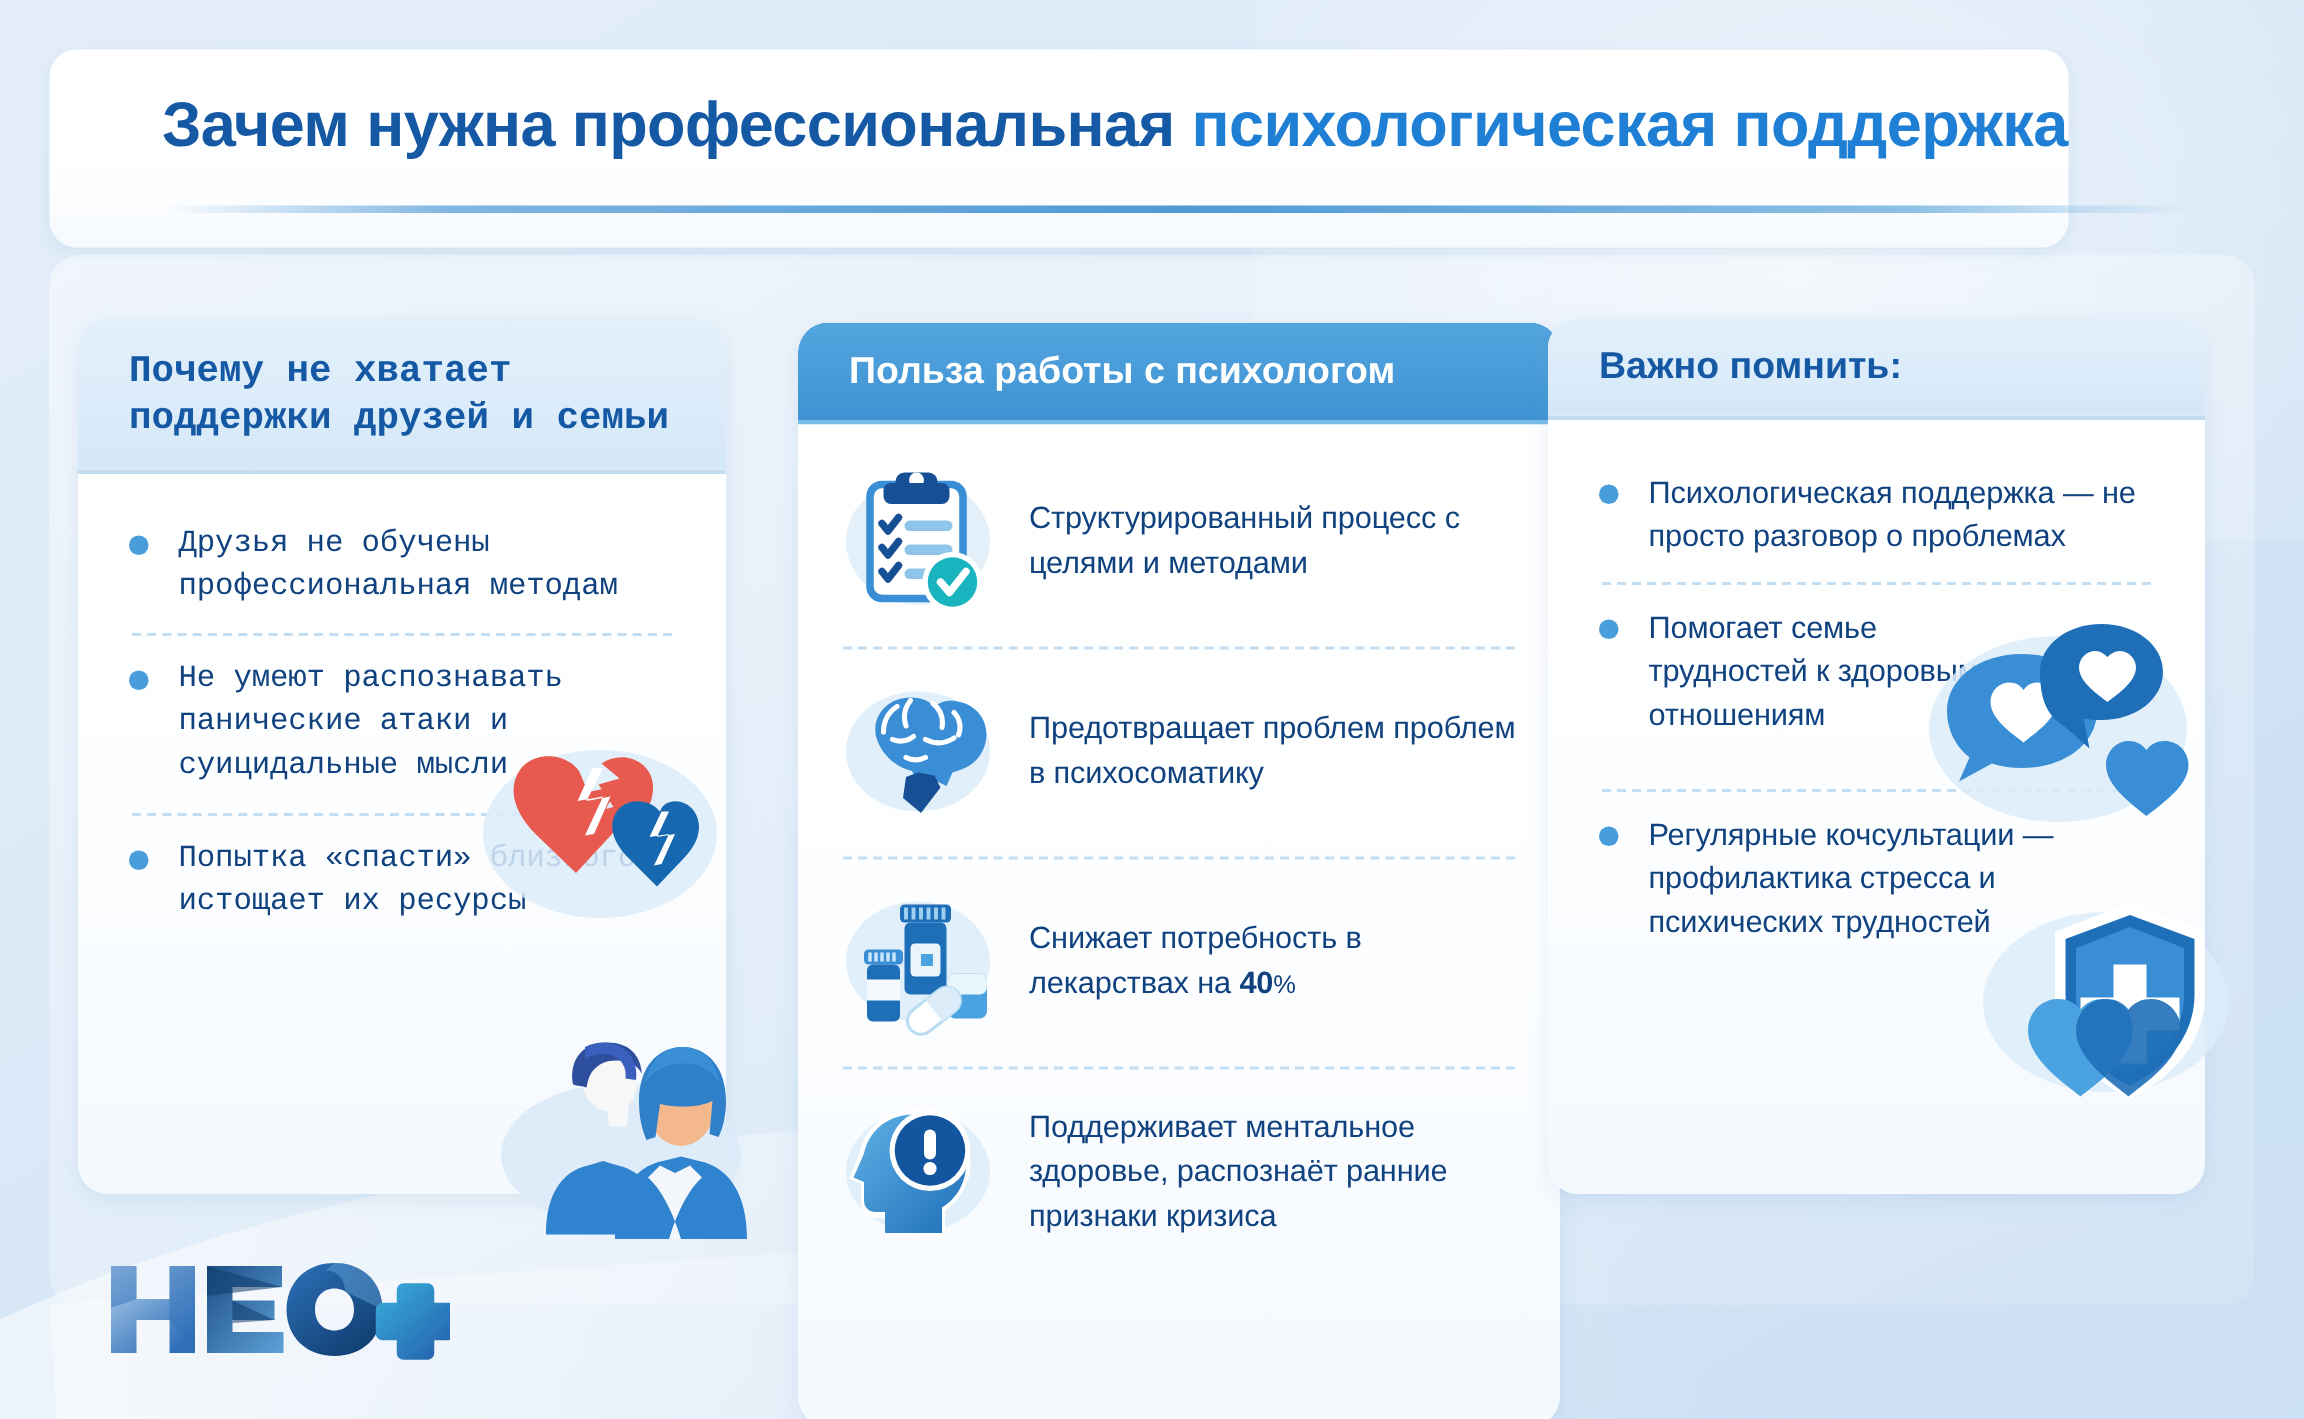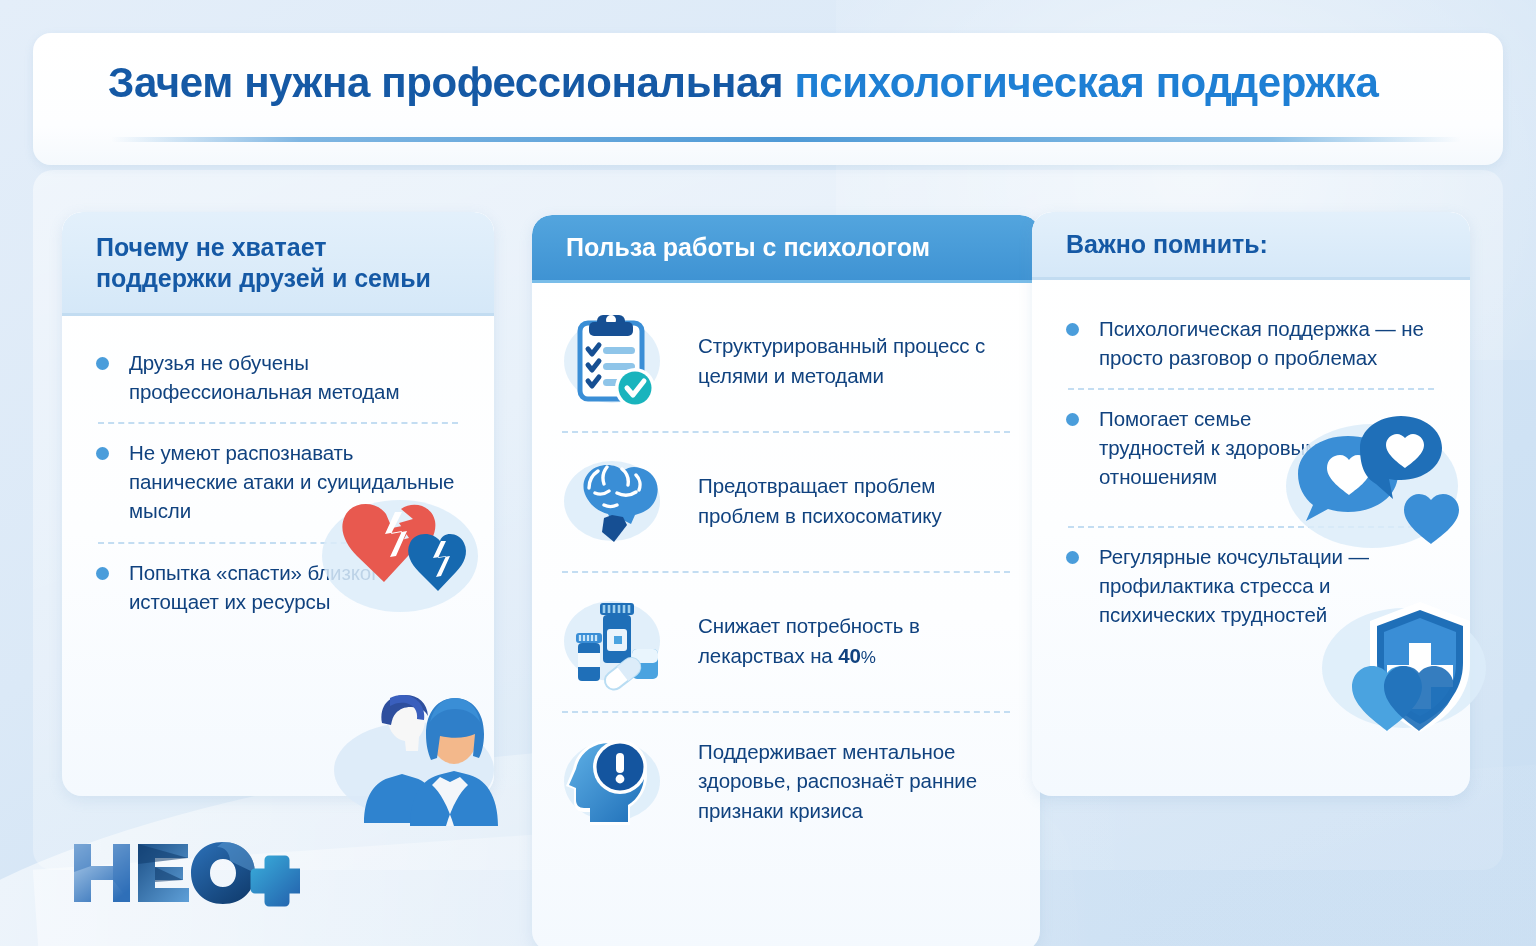--- a/index.html
+++ b/index.html
@@ -47,21 +47,21 @@
     width: 1470px; height: 700px;
     background: linear-gradient(160deg, rgba(255,255,255,.48), rgba(255,255,255,.12));
     border-radius: 20px;
     pointer-events: none;
   }
 
   
   .title-card {
     position: absolute;
     left: 33px; top: 33px;
-    width: 1470px; height: 132px;
+    width: 1346px; height: 132px;
     background: linear-gradient(180deg, #ffffff 0%, #fdfeff 70%, #f5f9fd 100%);
     border-radius: 18px;
     box-shadow: 0 3px 10px rgba(120,160,200,.14);
   }
   .title-text {
     position: absolute;
     left: 75px; top: 26px;
     font-size: 42px;
     font-weight: bold;
     letter-spacing: -0.4px;
@@ -75,21 +75,21 @@
     width: 1350px; height: 5px;
     background: linear-gradient(90deg, rgba(160,200,235,0) 0%, #7fb6e2 14%, #4f9ad6 50%, #8cc0e6 86%, rgba(160,200,235,0) 100%);
     border-radius: 3px;
   }
 
   
   .col {
     position: absolute;
     border-radius: 20px;
   }
-  .col-left  { left: 62px;   top: 212px; width: 432px; height: 584px; }
+  .col-left  { left: 52px;   top: 212px; width: 432px; height: 584px; font-family: Liberation Mono, monospace; }
   .col-mid   { left: 532px;  top: 215px; width: 508px; height: 736px; }
   .col-right { left: 1032px; top: 212px; width: 438px; height: 584px; }
 
   .card-body {
     position: absolute;
     inset: 0;
     background: linear-gradient(180deg, #ffffff 0%, #fdfeff 55%, #f4f9fe 100%);
     border-radius: 20px;
     box-shadow: 0 4px 14px rgba(120,160,205,.16);
     overflow: hidden;
@@ -176,21 +176,20 @@
   .benefit-icon {
     flex: 0 0 auto;
     width: 108px; height: 104px;
     position: relative;
   }
   .benefit-text {
     color: #10427f;
     font-size: 20.5px;
     line-height: 1.44;
     letter-spacing: -0.1px;
-    margin-left: 12px;
   }
   .benefit-text b { font-weight: bold; }
   .pct { font-size: 17px; }
 
   
   .illus { position: absolute; pointer-events: none; }
   .illus-hearts  { left: 300px; top: 478px; width: 190px; height: 150px; }
   .illus-people  { left: 318px; top: 678px; width: 192px; height: 148px; }
   .illus-bubbles { left: 1264px; top: 412px; width: 210px; height: 160px; }
   .illus-shield  { left: 1308px; top: 588px; width: 190px; height: 160px; }

